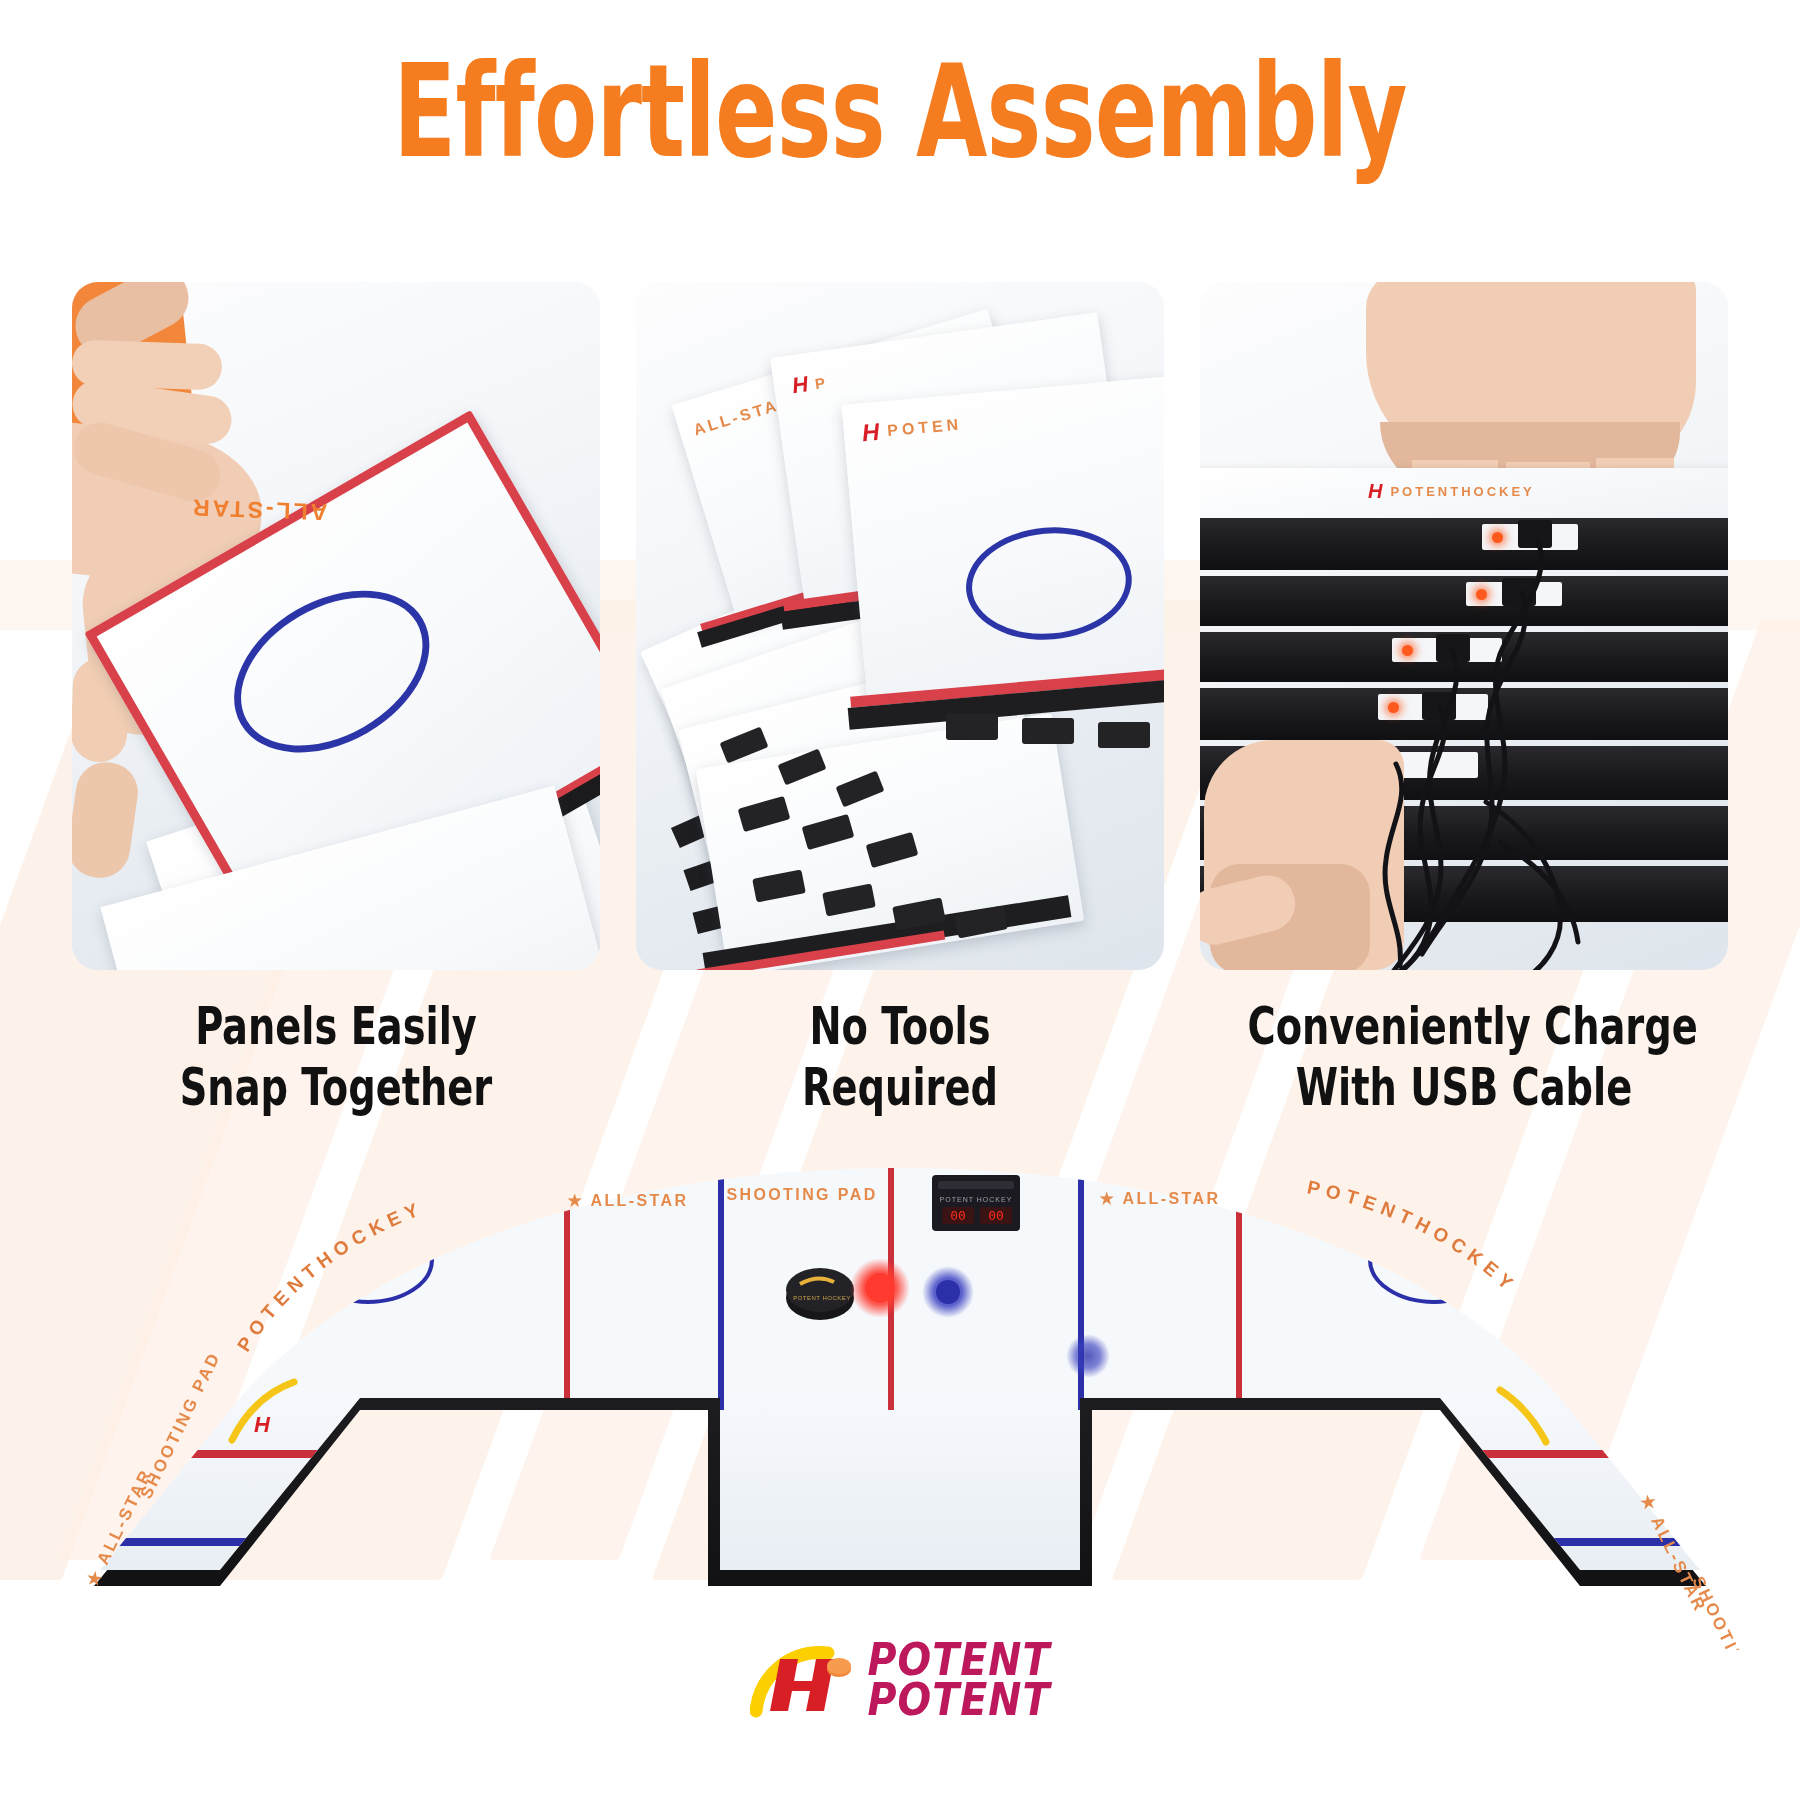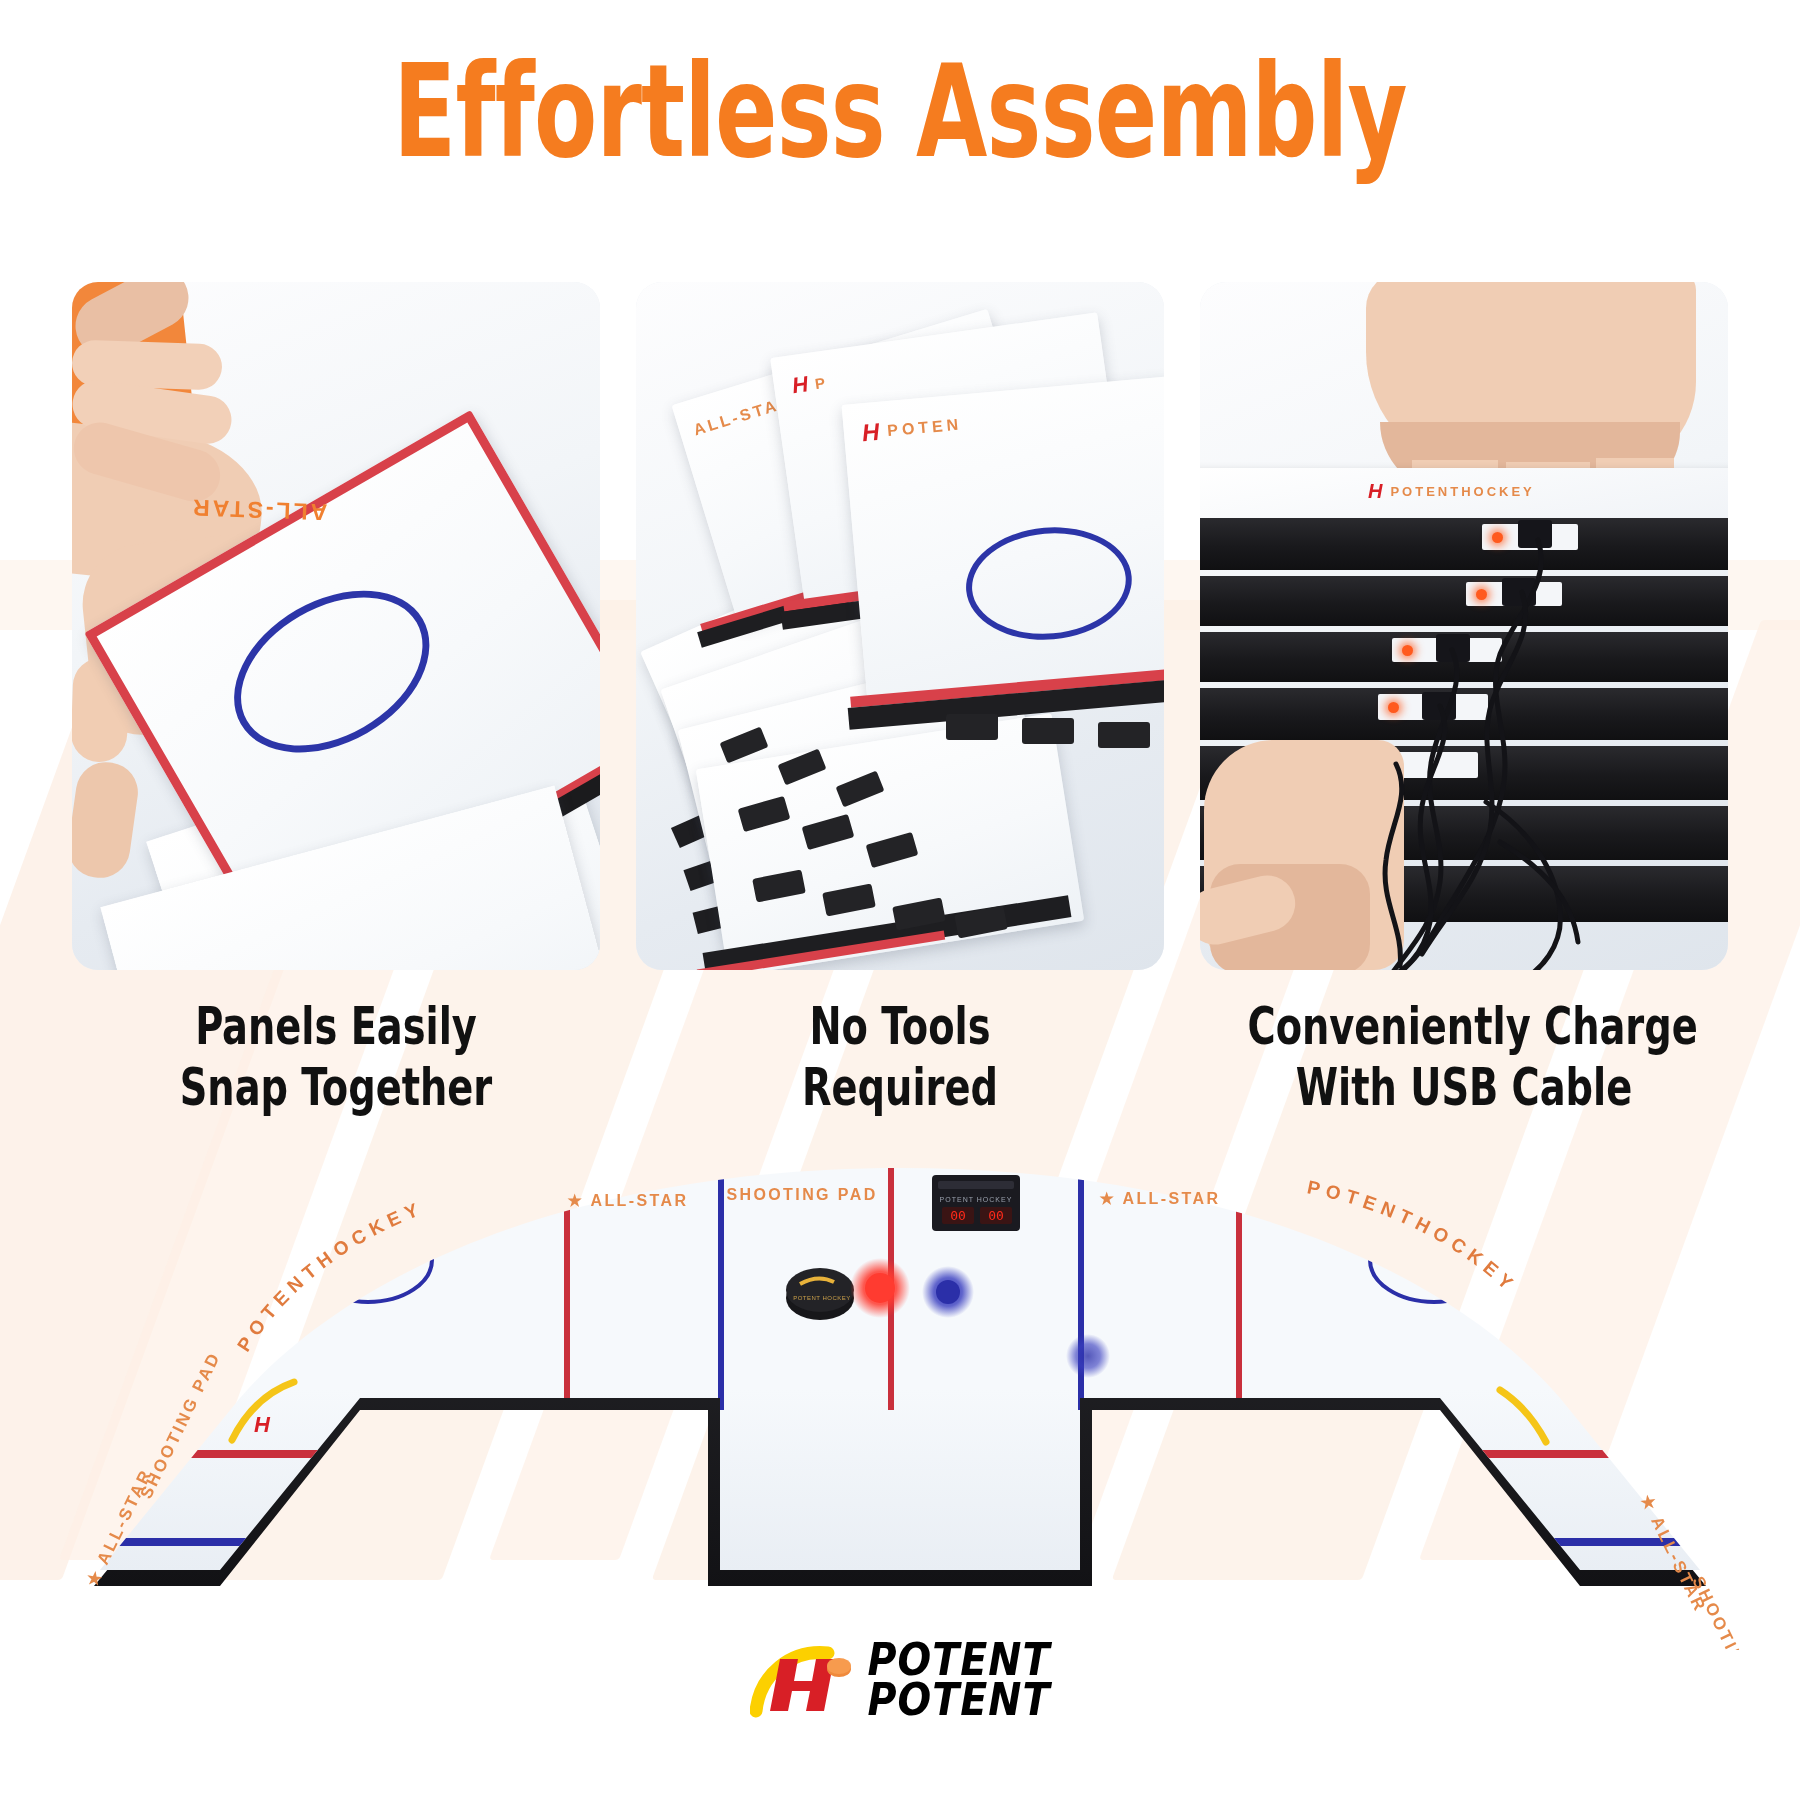--- a/index.html
+++ b/index.html
@@ -149,21 +149,21 @@
   
   .logo-wrap {
     position:absolute; left:0; top:1640px; width:1800px;
     display:flex; justify-content:center; align-items:center; gap:14px;
     z-index:6;
   }
   .logo-mark { position:relative; width:104px; height:78px; }
   .logo-text {
     font-family:"DejaVu Sans Condensed","Liberation Sans Narrow","Liberation Sans", sans-serif;
     font-weight:bold; font-style:italic;
-    color:#000000;
+    color:#be185d;
     line-height:0.92;
     letter-spacing:1px;
   }
   .logo-text .l1 { font-size:44px; display:block; }
   .logo-text .l2 { font-size:44px; display:block; }
 </style>
 </head>
 <body>
 
 <div class="watermark">

